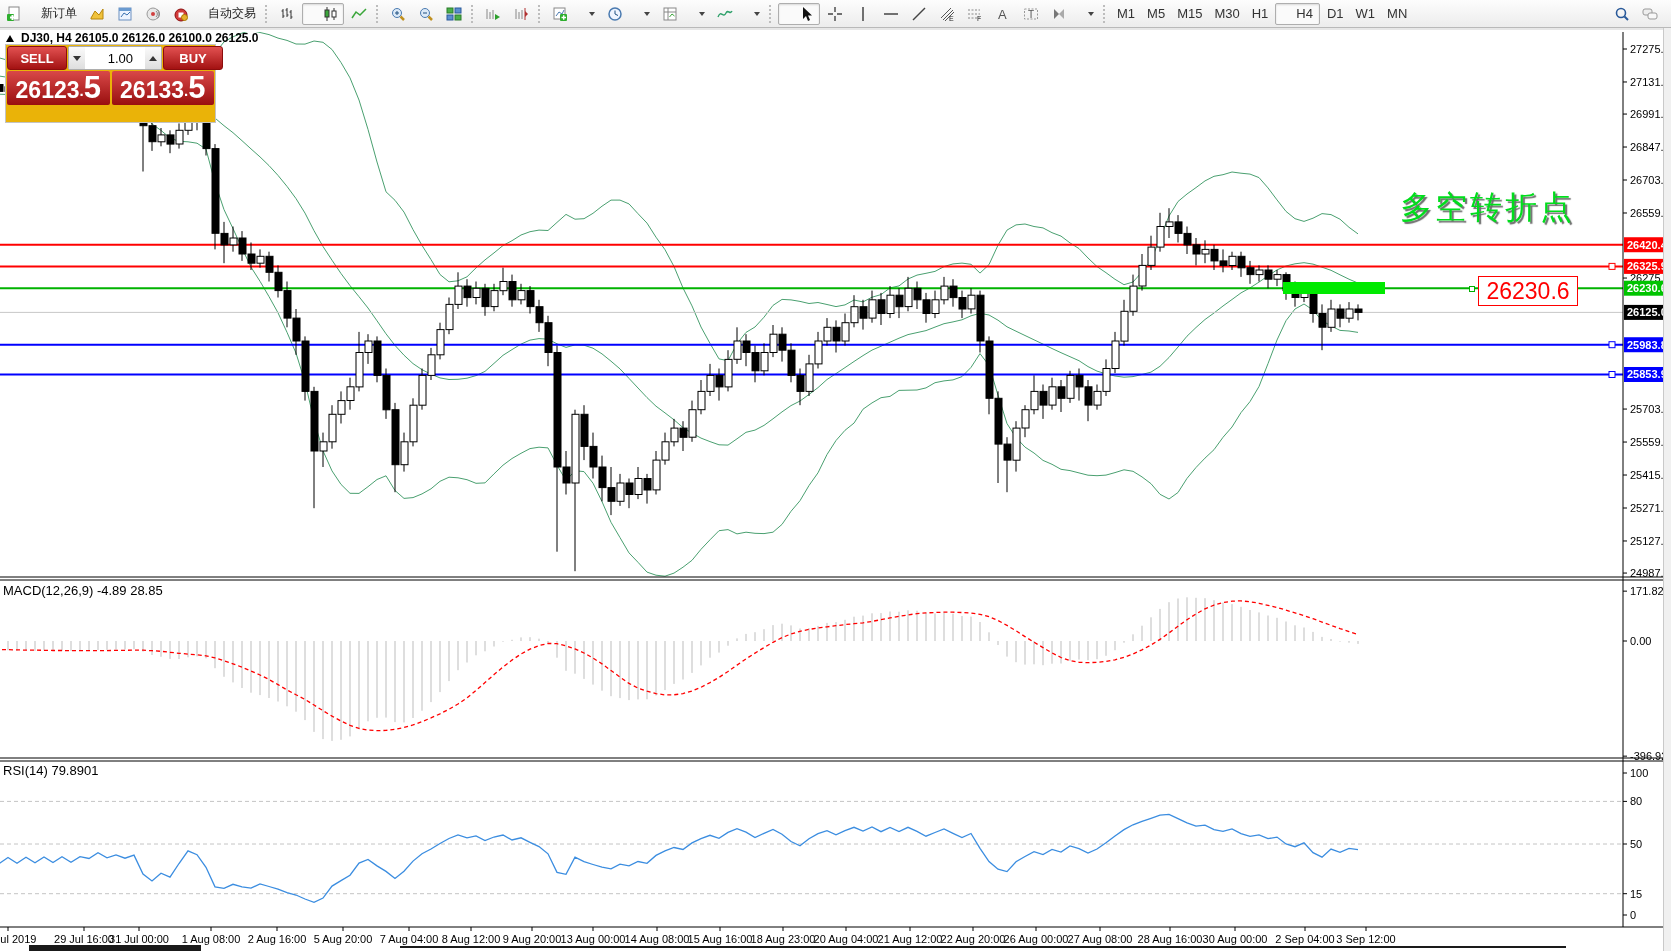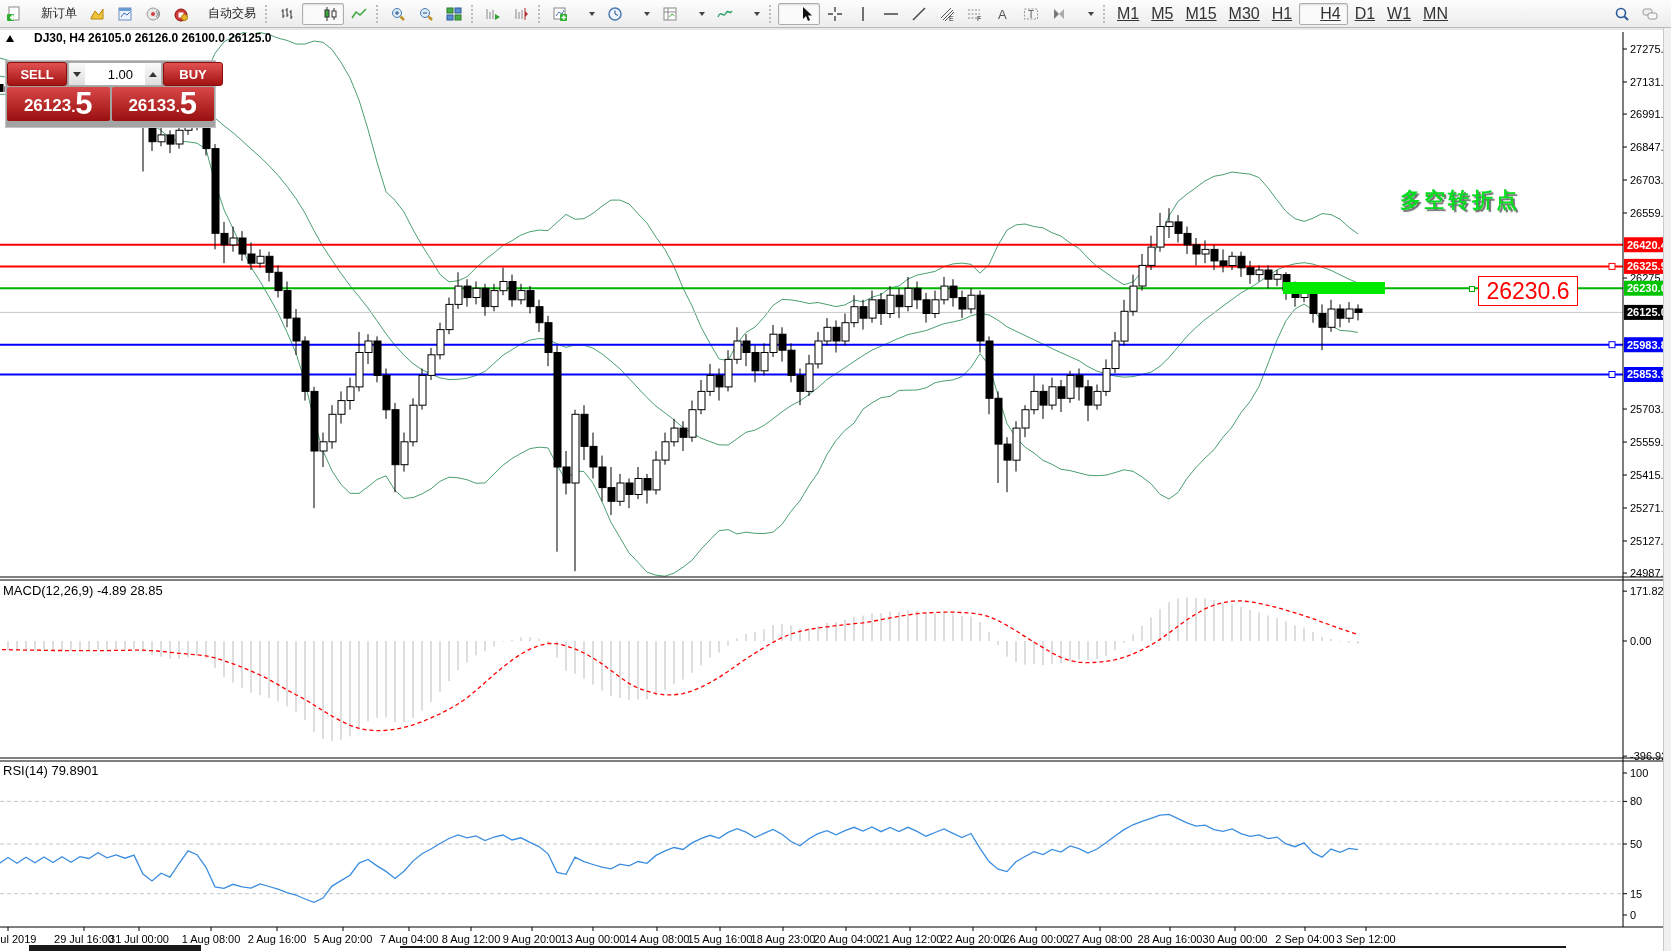--- a/index.html
+++ b/index.html
@@ -10,58 +10,58 @@
   
   .toolbar { position:absolute; left:0; top:0; width:1671px; height:28px;
     background:linear-gradient(#fdfdfd,#ececec); border-bottom:1px solid #b9b9b9;
     display:flex; align-items:center; font-size:12px; color:#222; }
   .tbtn { display:flex; align-items:center; gap:19px; padding:2px 4px; margin:0 1px;
     border:1px solid transparent; border-radius:2px; height:22px; cursor:default; }
   .tbtn.active { background:#fafafa; border:1px solid #aeaeae; box-shadow:inset 0 1px 2px #00000022;padding-left:20px; }
   .handle { width:5px; height:18px; margin:0 3px; border-left:2px dotted #bdbdbd; }
   .caret { width:0; height:0; border-left:3px solid transparent; border-right:3px solid transparent;
     border-top:4px solid #444; margin-left:2px; }
-  .tf { padding:3px 6px; font-size:16px; color:#333;text-decoration:underline; }
+  .tf { padding:3px 6px; font-size:13px; color:#333; }
   .spacer { flex:1; }
   .ticon { width:16px; height:16px; display:inline-block; }
 
   
   #chart-svg { position:absolute; left:0; top:28px; }
   .symbol-line { position:absolute; left:6px; top:31px; font-size:12px; font-weight:bold;
-    color:#000; z-index:8; display:flex; align-items:center; gap:20px; }
+    color:#000; z-index:8; display:flex; align-items:center; gap:7px; }
   .sym-marker { width:0; height:0; border-left:4px solid transparent; border-right:4px solid transparent;
     border-bottom:7px solid #000; }
 
   
-  .quote-panel { position:absolute; left:5px; top:60px; width:211px; height:68px; z-index:10;
-    background:#a3a3a3; border:1px solid #c3c3c3; padding:1px; }
+  .quote-panel { position:absolute; left:5px; top:44px; width:211px; height:79px; z-index:10;
+    background:#eab308; border:1px solid #c3c3c3; padding:1px; }
   .qp-row1 { display:flex; height:24px; gap:1px; }
   .qp-btn { flex:0 0 60px; background:linear-gradient(#e25151,#a31212); color:#fff;
     font-size:13px; font-weight:bold; display:flex; align-items:center; justify-content:center;
     border:1px solid #8c0d0d; border-radius:3px; }
   .qp-vol { flex:1; display:flex; border:1px solid #adadad; border-radius:2px; background:#fff; }
   .qp-spin { width:16px; background:linear-gradient(#fafafa,#dedede); display:flex; align-items:center;
     justify-content:center; border:0; }
   .qp-vol input { flex:1; border:0; outline:none; text-align:right; font-size:13px; padding-right:12px;
     font-family:"Liberation Sans",sans-serif; width:60px; }
   .tri-up { width:0; height:0; border-left:4px solid transparent; border-right:4px solid transparent;
     border-bottom:5px solid #333; }
   .tri-dn { width:0; height:0; border-left:4px solid transparent; border-right:4px solid transparent;
     border-top:5px solid #333; }
   .qp-row2 { display:flex; height:34px; gap:2px; margin-top:1px; }
   .qp-price { flex:1; background:linear-gradient(#d94848,#990f0f); color:#fff; border-radius:2px;
     display:flex; align-items:flex-end; justify-content:center; padding-bottom:2px; }
-  .qp-price .pmain { font-size:17px; font-weight:bold; line-height:26px; }
+  .qp-price .pmain { font-size:23px; font-weight:bold; line-height:26px; }
   .qp-price .pdot  { font-size:15px; font-weight:bold; line-height:24px; }
   .qp-price .pbig  { font-size:31px; font-weight:bold; line-height:30px; }
   .qp-diamond { position:absolute; left:88px; top:101px; width:5px; height:5px; border:1px solid #8a6;
     transform:rotate(45deg); background:#fff; }
 
   
-  .turn-note { position:absolute; left:1400px; top:186px; z-index:6; font-size:21px; font-weight:bold;
+  .turn-note { position:absolute; left:1400px; top:186px; z-index:6; font-size:32px; font-weight:normal;
     letter-spacing:3px; text-shadow:2px 2px 1px #6e6e6e; white-space:nowrap; }
   .hl-rect { position:absolute; left:1283px; top:282px; width:102px; height:12px; z-index:5; }
   .anchor-sq { position:absolute; left:1469px; top:286px; width:6px; height:6px; background:#fff;
     border:1px solid #00b000; z-index:6; }
   .callout { position:absolute; left:1478px; top:276px; width:100px; height:30px; z-index:7;
     background:#fff; border:1px solid #ff0000; display:flex; align-items:center; justify-content:center;
     font-size:23px; color:#ff0000; }
 
   .ind-label { position:absolute; left:3px; font-size:13px; color:#000; z-index:4; background:transparent; }
 

